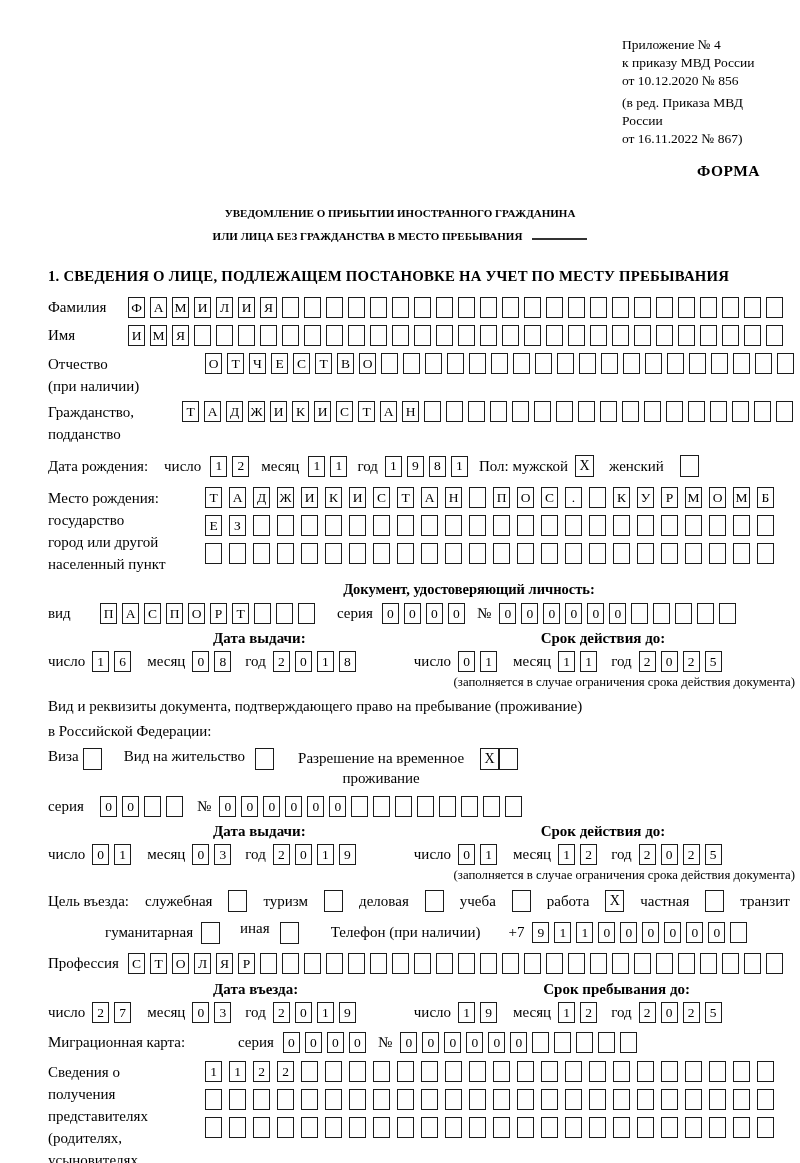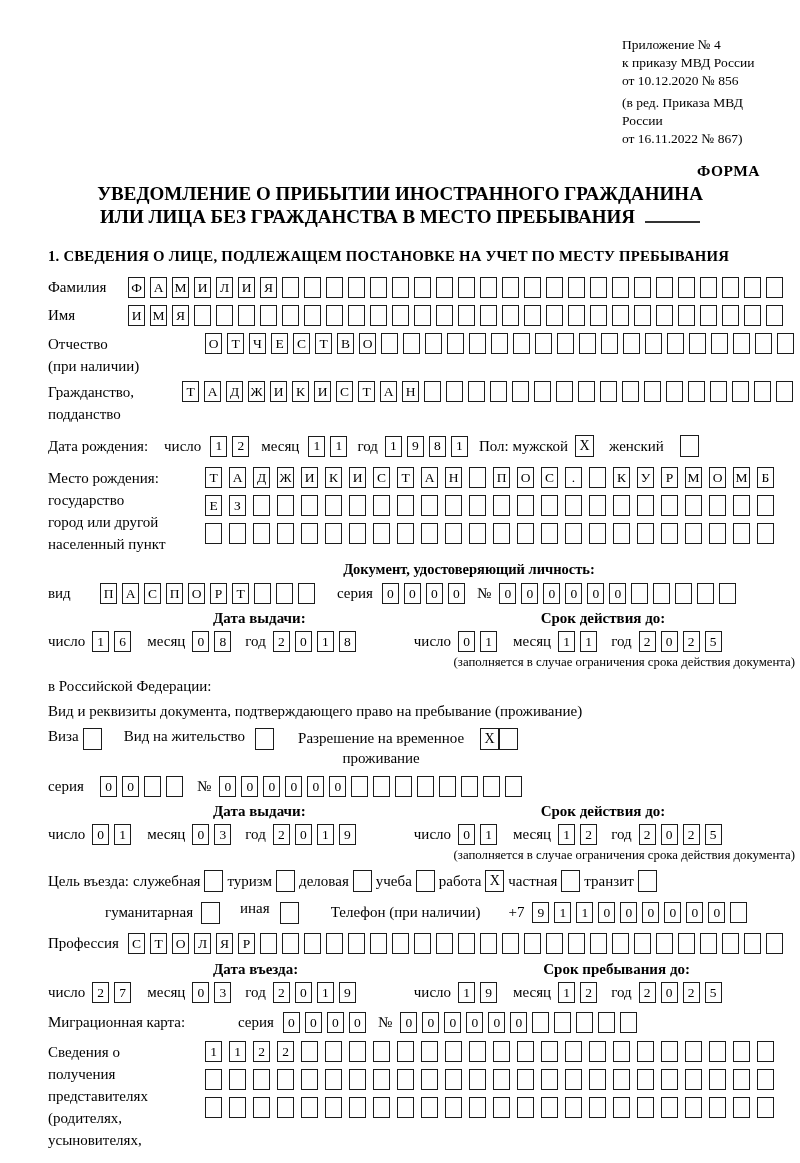--- a/index.html
+++ b/index.html
@@ -7,21 +7,21 @@
     position:relative;width:800px;height:1163px;background:#fff;color:#000;
     font-family:"Liberation Serif","DejaVu Serif",serif;overflow:hidden;
   }
   .b{font-weight:bold;}
   .lbl{font-size:15px;white-space:nowrap;}
   .sm{font-size:12.8px;}
   
   .law-ref{margin:36px 38px 0 622px;font-size:13.5px;line-height:18px;}
   .law-ref .rev{margin-top:4px;}
   .forma{margin:14px 40px 0 0;text-align:right;font-size:15.5px;letter-spacing:.5px;}
-  .title{margin-top:2px;text-align:center;font-size:19px;line-height:23px;}
+  .title{margin-top:22px;text-align:center;font-size:11px;line-height:23px;}
   .blank{display:inline-block;width:55px;border-bottom:2.5px solid #333;margin-left:10px;vertical-align:baseline;}
   .sect{margin:20px 6px 0 48px;font-size:14.8px;letter-spacing:.2px;}
   .content{margin:12px 0 0 48px;}
   .frow{display:flex;align-items:center;margin-top:7px;}
   .frow.top{align-items:flex-start;}
   .boxes{display:flex;gap:5px;flex:none;}
   .boxes.g7{gap:7px;}
   .cbox{
     display:inline-flex;align-items:center;justify-content:center;flex:none;
     width:17px;height:21px;border:1.6px solid #1c1c1c;box-sizing:border-box;
@@ -408,22 +408,22 @@
             <span class="cbox">2</span>
             <span class="cbox">0</span>
             <span class="cbox">2</span>
             <span class="cbox">5</span>
           </div>
       </div>
     </div>
 
     <div class="sm note-r">(заполняется в случае ограничения срока действия документа)</div>
 
+    <div class="lbl" style="margin-top:8px">Вид и реквизиты документа, подтверждающего право на пребывание (проживание)</div>
     <div class="lbl" style="margin-top:8px">в Российской Федерации:</div>
-    <div class="lbl" style="margin-top:8px">Вид и реквизиты документа, подтверждающего право на пребывание (проживание)</div>
 
     <div class="frow top" style="margin-top:8px">
       <div class="lbl" style="margin-right:4px">Виза</div>
       <span class="chk"></span>
       <div class="lbl" style="margin:0 10px 0 22px">Вид на жительство</div>
       <span class="chk"></span>
       <div class="opt-label" style="width:178px;margin:0 10px 0 18px">Разрешение на временное проживание</div>
       <span class="chk">X</span>
       <span class="chk"></span>
     </div>
@@ -496,21 +496,21 @@
             <span class="cbox">2</span>
             <span class="cbox">0</span>
             <span class="cbox">2</span>
             <span class="cbox">5</span>
           </div>
       </div>
     </div>
 
     <div class="sm note-r">(заполняется в случае ограничения срока действия документа)</div>
 
-    <div class="frow" style="margin-top:7px;gap:4px">
+    <div class="frow" style="margin-top:7px;gap:16px">
       <div class="lbl">Цель въезда:</div>
       <div class="lbl">служебная</div>
       <span class="chk"></span>
       <div class="lbl">туризм</div>
       <span class="chk"></span>
       <div class="lbl">деловая</div>
       <span class="chk"></span>
       <div class="lbl">учеба</div>
       <span class="chk"></span>
       <div class="lbl">работа</div>

